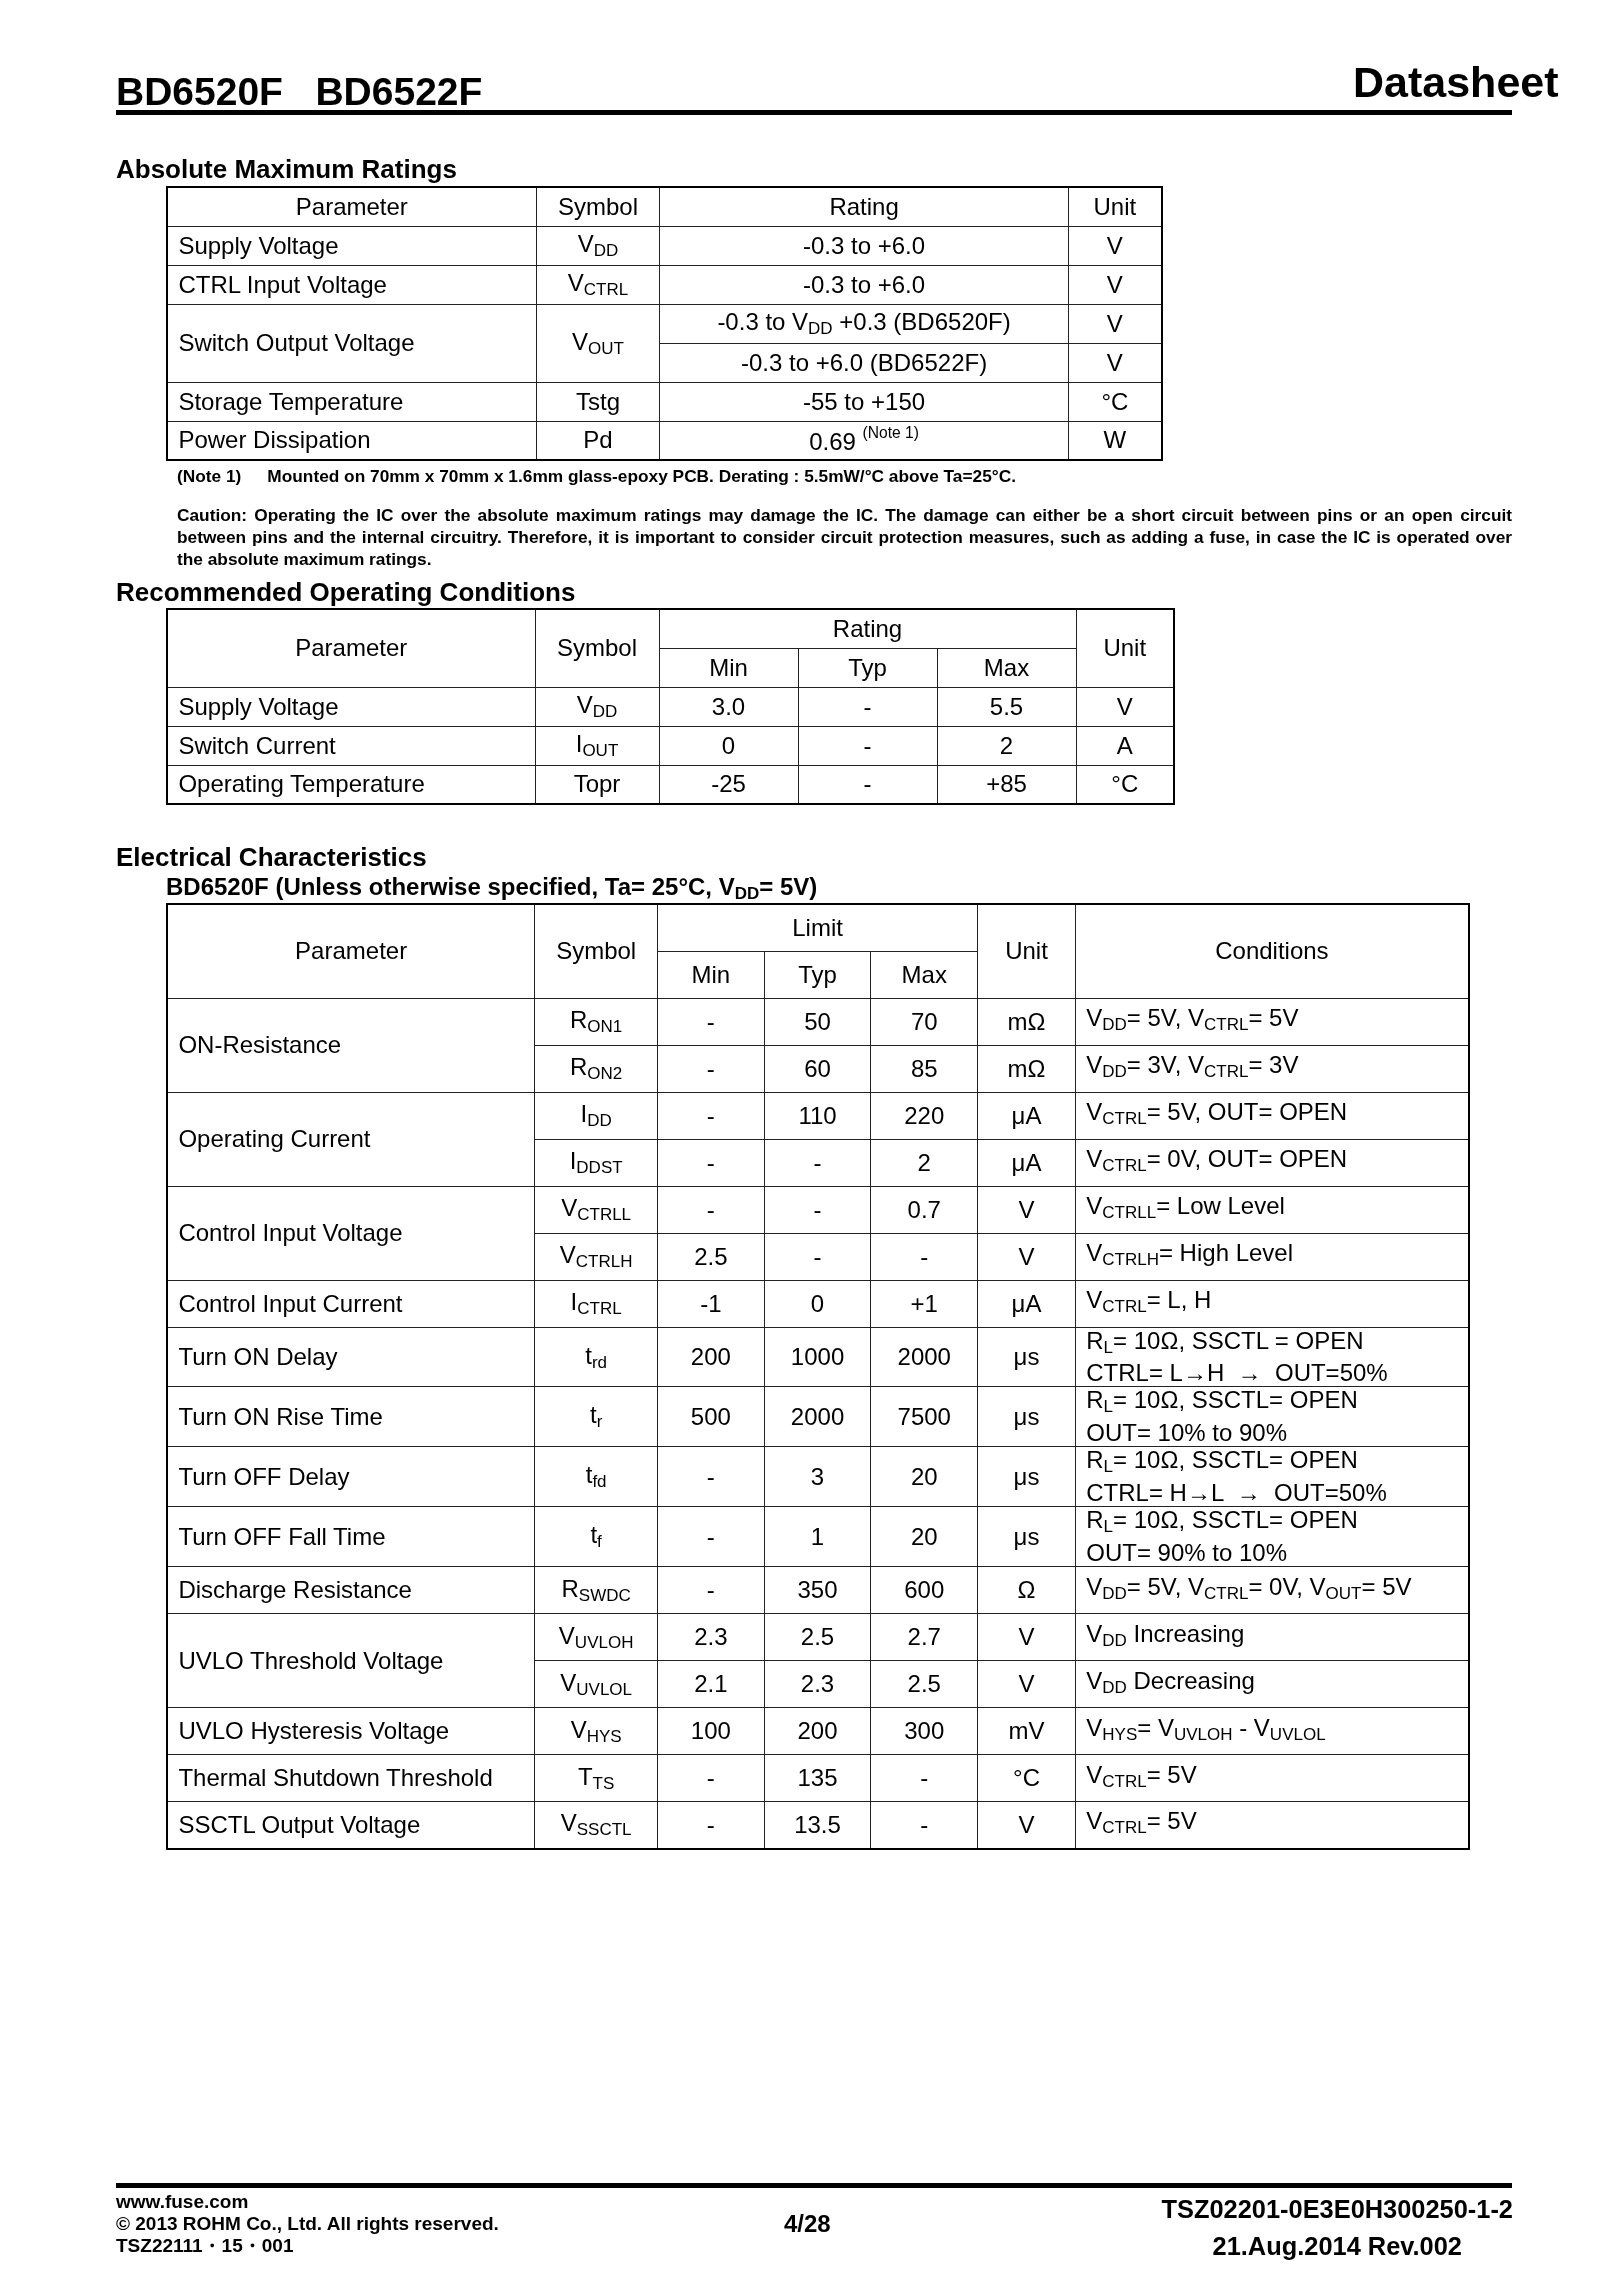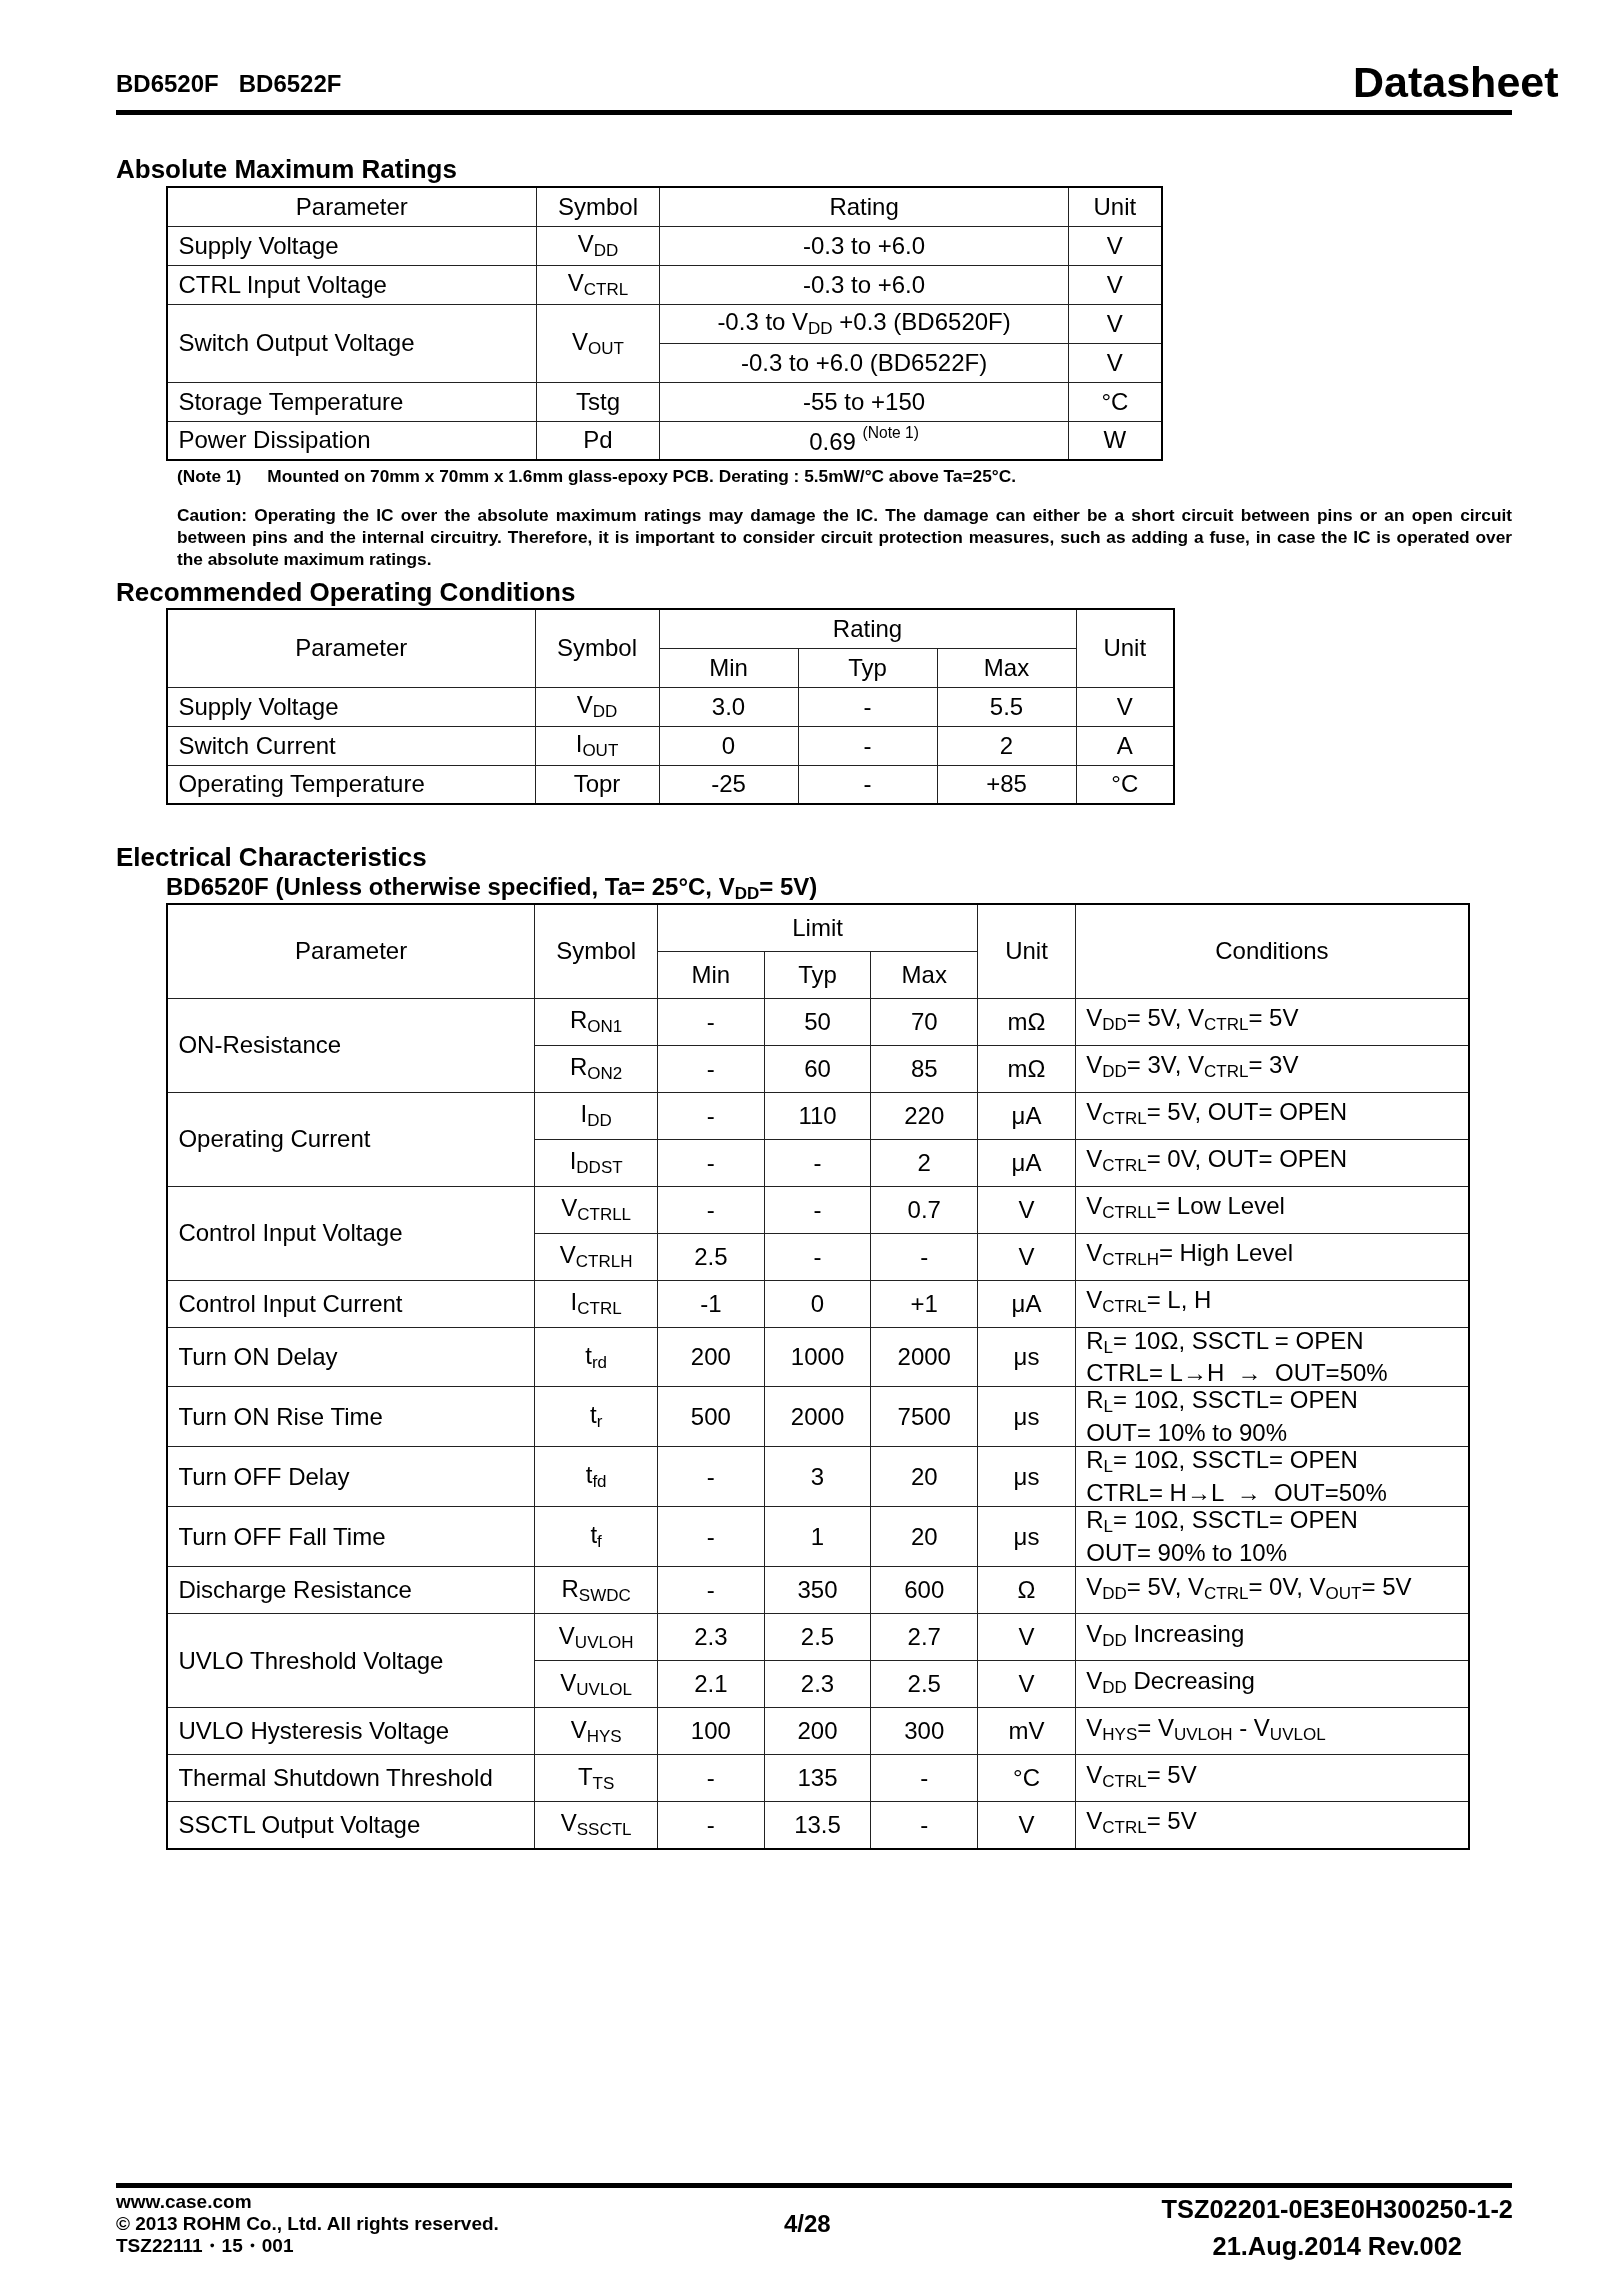--- a/index.html
+++ b/index.html
@@ -1,19 +1,19 @@
 <!DOCTYPE html>
 <html style="font-size:10.4px"><head>
 <meta charset="utf-8">
 <style>
   html, body { margin:0; padding:0; background:#fff; }
   body { width:1616px; height:2284px; position:relative; overflow:hidden;
          font-family:"Liberation Sans", sans-serif; color:#000; }
   .abs { position:absolute;font-weight:bold; }
-  .hdr-left { left:116px; top:70px; font-size:24px; font-weight:bold; letter-spacing:0; white-space:pre; }
+  .hdr-left { left:116px; top:70px; font-size:39px; font-weight:bold; letter-spacing:0; white-space:pre; }
   .hdr-right { left:1353px; top:58px; font-size:43px; font-weight:bold; }
   .hdr-rule { left:116px; top:110px; width:1396px; height:4.6px; background:#000; }
   .sec-title { font-size:26px; font-weight:bold; }
   table.dt { position:absolute; border-collapse:collapse; font-size:24px; }
   table.dt td, table.dt th { border:1.3px solid #222; padding:0 10.4px; font-weight:normal; text-align:center; vertical-align:middle; white-space:nowrap; }
   table.dt { border:2.6px solid #000; }
   table.dt td.l { text-align:left; }
   table.dt .sub { font-size:17px; vertical-align:-3.9px; }
   table.dt .sup { font-size:15.6px; vertical-align:11.7px; }
   .note { font-size:17.3px; line-height:22px; }
@@ -316,21 +316,21 @@
         <td>13.5</td>
         <td>-</td>
         <td>V</td>
         <td class="l cond2">V<span class="sub">CTRL</span>= 5V</td>
       </tr>
     </tbody>
 </table>
 
 <div class="abs foot-rule"></div>
 <div class="abs foot-l">
-  <div>www.case.com</div>
+  <div>www.fuse.com</div>
   <div>© 2013 ROHM Co., Ltd. All rights reserved.</div>
   <div>TSZ22111・15・001</div>
 </div>
 <div class="abs foot-c">4/28</div>
 <div class="abs foot-r">
   <div>TSZ02201-0E3E0H300250-1-2</div>
   <div>21.Aug.2014 Rev.002</div>
 </div>
 
 

